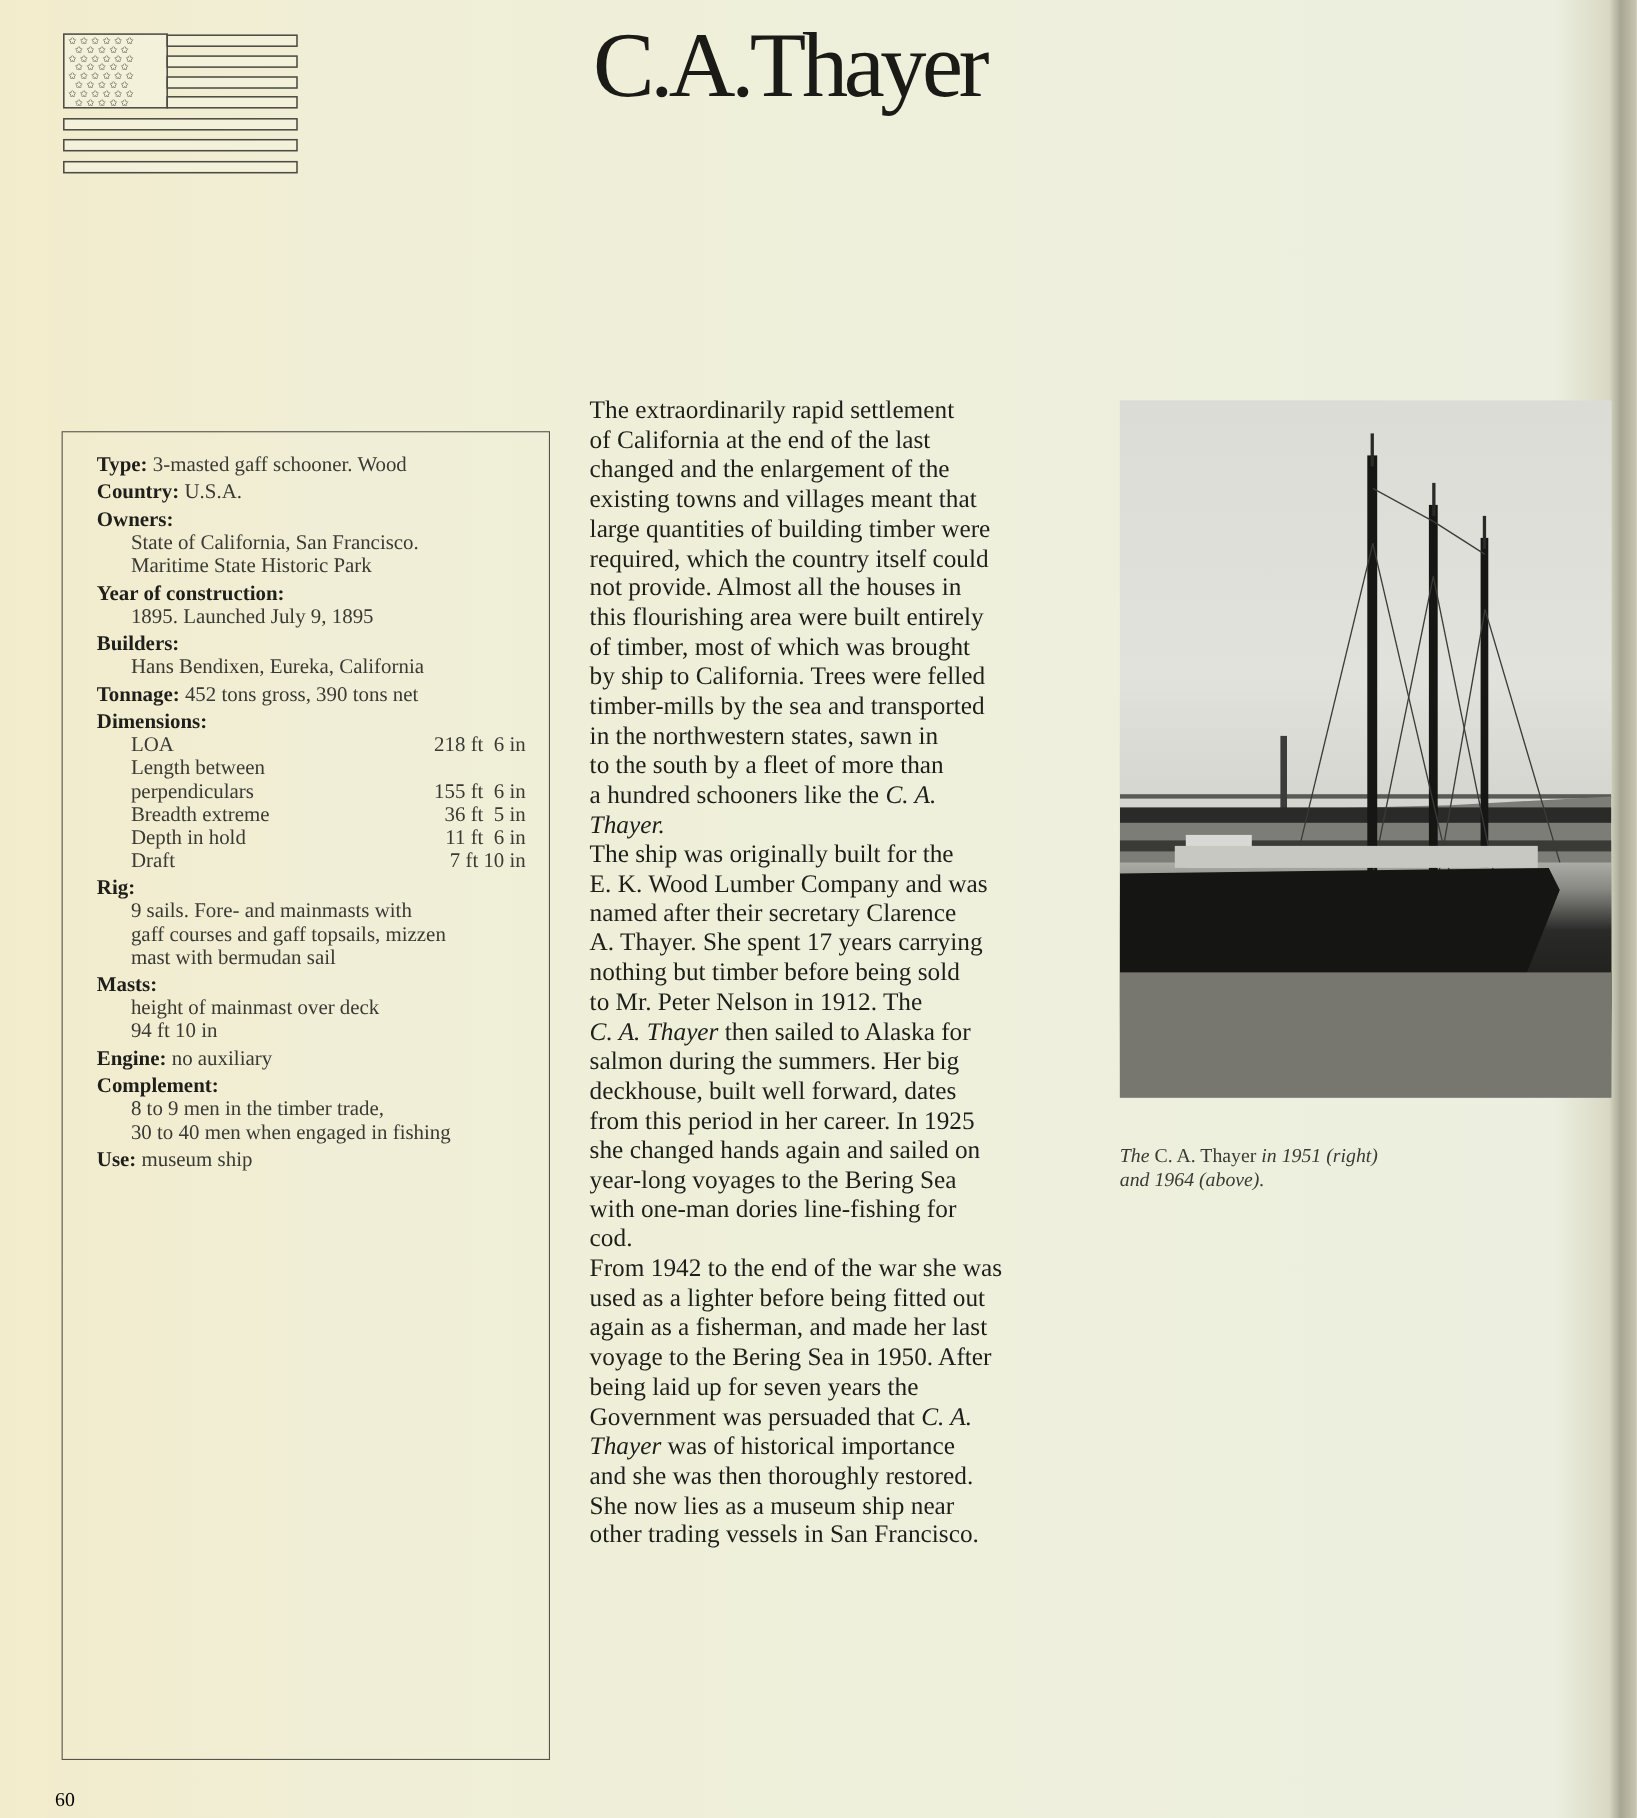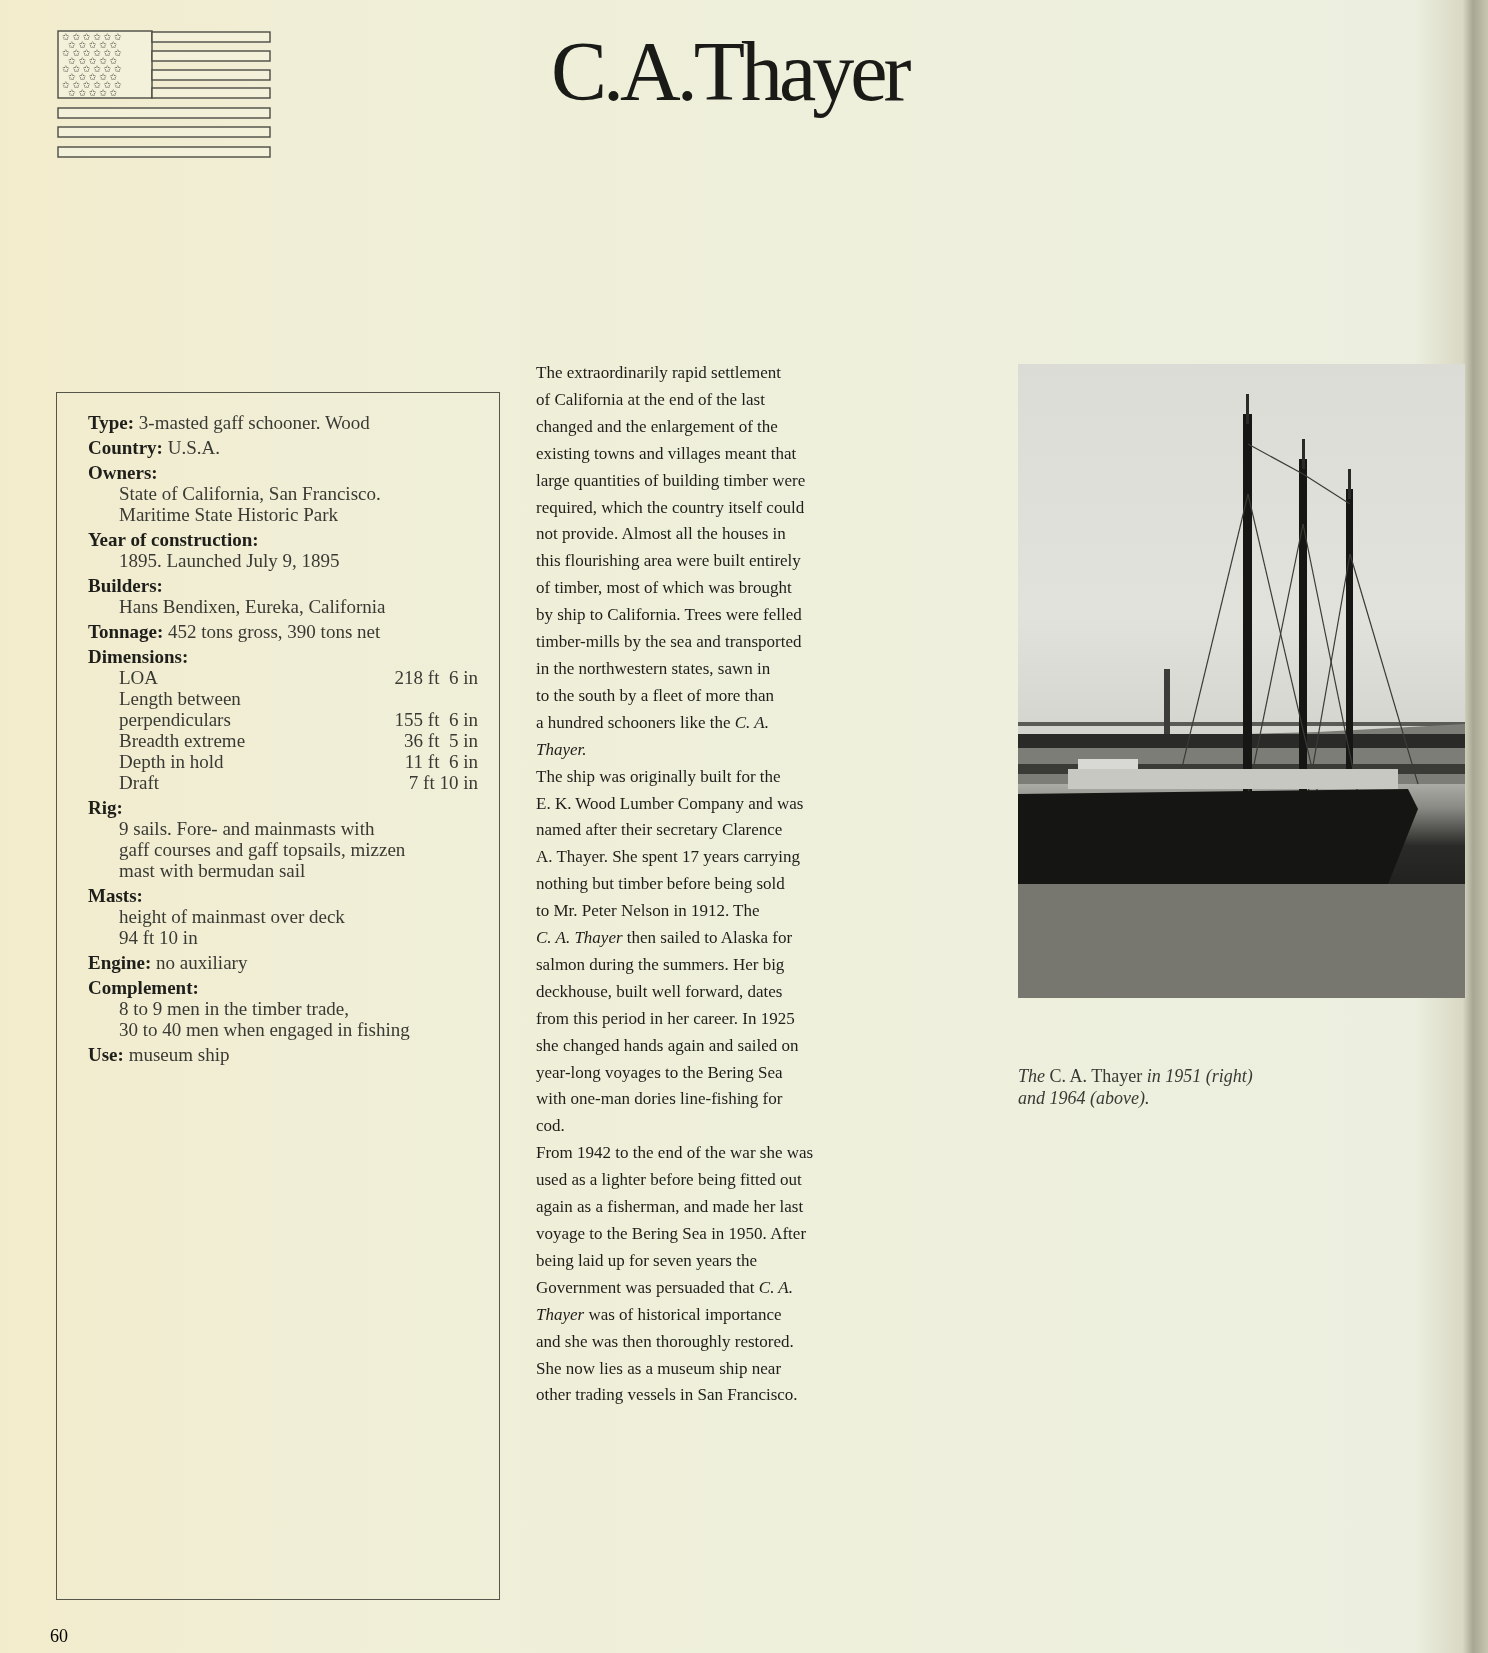--- a/index.html
+++ b/index.html
@@ -6,45 +6,45 @@
   body {
     width: 1488px; height: 1653px; position: relative; overflow: hidden;
     background: linear-gradient(90deg, #f3eccc 0%, #f0eed6 20%, #eef0dc 60%, #ecefdf 95%, #d9d8c4 98.3%, #a7a693 99%, #c9c6b0 100%);
     font-family: "Liberation Serif", "DejaVu Serif", serif;
     color: #2a2a26;
   }
   .flag { position: absolute; left: 57px; top: 30px; width: 214px; height: 136px; }
   .title {
     position: absolute; left: 535px; top: 14px;
     font-family: "Liberation Serif", serif; font-size: 84px; letter-spacing: -4px;
-    color: #1a1a17; margin: 16px; font-weight: normal; line-height: 1;
+    color: #1a1a17; margin: 4px; font-weight: normal; line-height: 1;
   }
   .specbox {
     position: absolute; left: 56px; top: 392px; width: 444px; height: 1208px;
     border: 1.5px solid #55554c; box-sizing: border-box;
   }
   .specs { position: absolute; left: 88px; top: 396px; width: 390px; font-size: 19px; line-height: 21px; color: #3a3a34; }
   .spec { margin-top: 4px; }
   .spec-label { color: #1e1e1a; font-weight: bold; font-weight: 600; }
   .spec-line { padding-left: 31px; }
   .dims-row { display: flex; justify-content: space-between; padding-left: 31px; }
   .dims-row .v { white-space: pre; }
   .body-text {
     position: absolute; left: 536px; top: 360px; width: 450px;
-    font-size: 17px; line-height: 26.9px; color: #1e1e1a;
+    font-size: 23px; line-height: 26.9px; color: #1e1e1a;
   }
   .body-text p { margin: 0; }
   .body-text i { font-style: italic; }
   .photo {
     position: absolute; left: 1018px; top: 364px; width: 447px; height: 634px;
     background: linear-gradient(180deg, #dcdcd6 0%, #e2e2dc 40%, #d2d2cc 62%, #8a8a85 70%, #2a2a28 76%, #1c1c1a 86%, #6c6c68 92%, #8a8a86 100%);
     overflow: hidden;
   }
   .caption {
-    position: absolute; left: 1018px; top: 1065px; width: 340px;
+    position: absolute; left: 1018px; top: 1039px; width: 340px;
     font-size: 18px; line-height: 22px; color: #3a3a34; font-style: italic;
   }
   .caption .up { font-style: normal; }
   .pagenum { position: absolute; left: 50px; top: 1640px; font-size: 18px; color: #000000; transform: translateY(-14px); }
 </style>
 </head>
 <body>
 
 <svg class="flag" viewBox="0 0 214 136">
   <g fill="#f3f1d9" stroke="#4b4b44" stroke-width="1.4">

